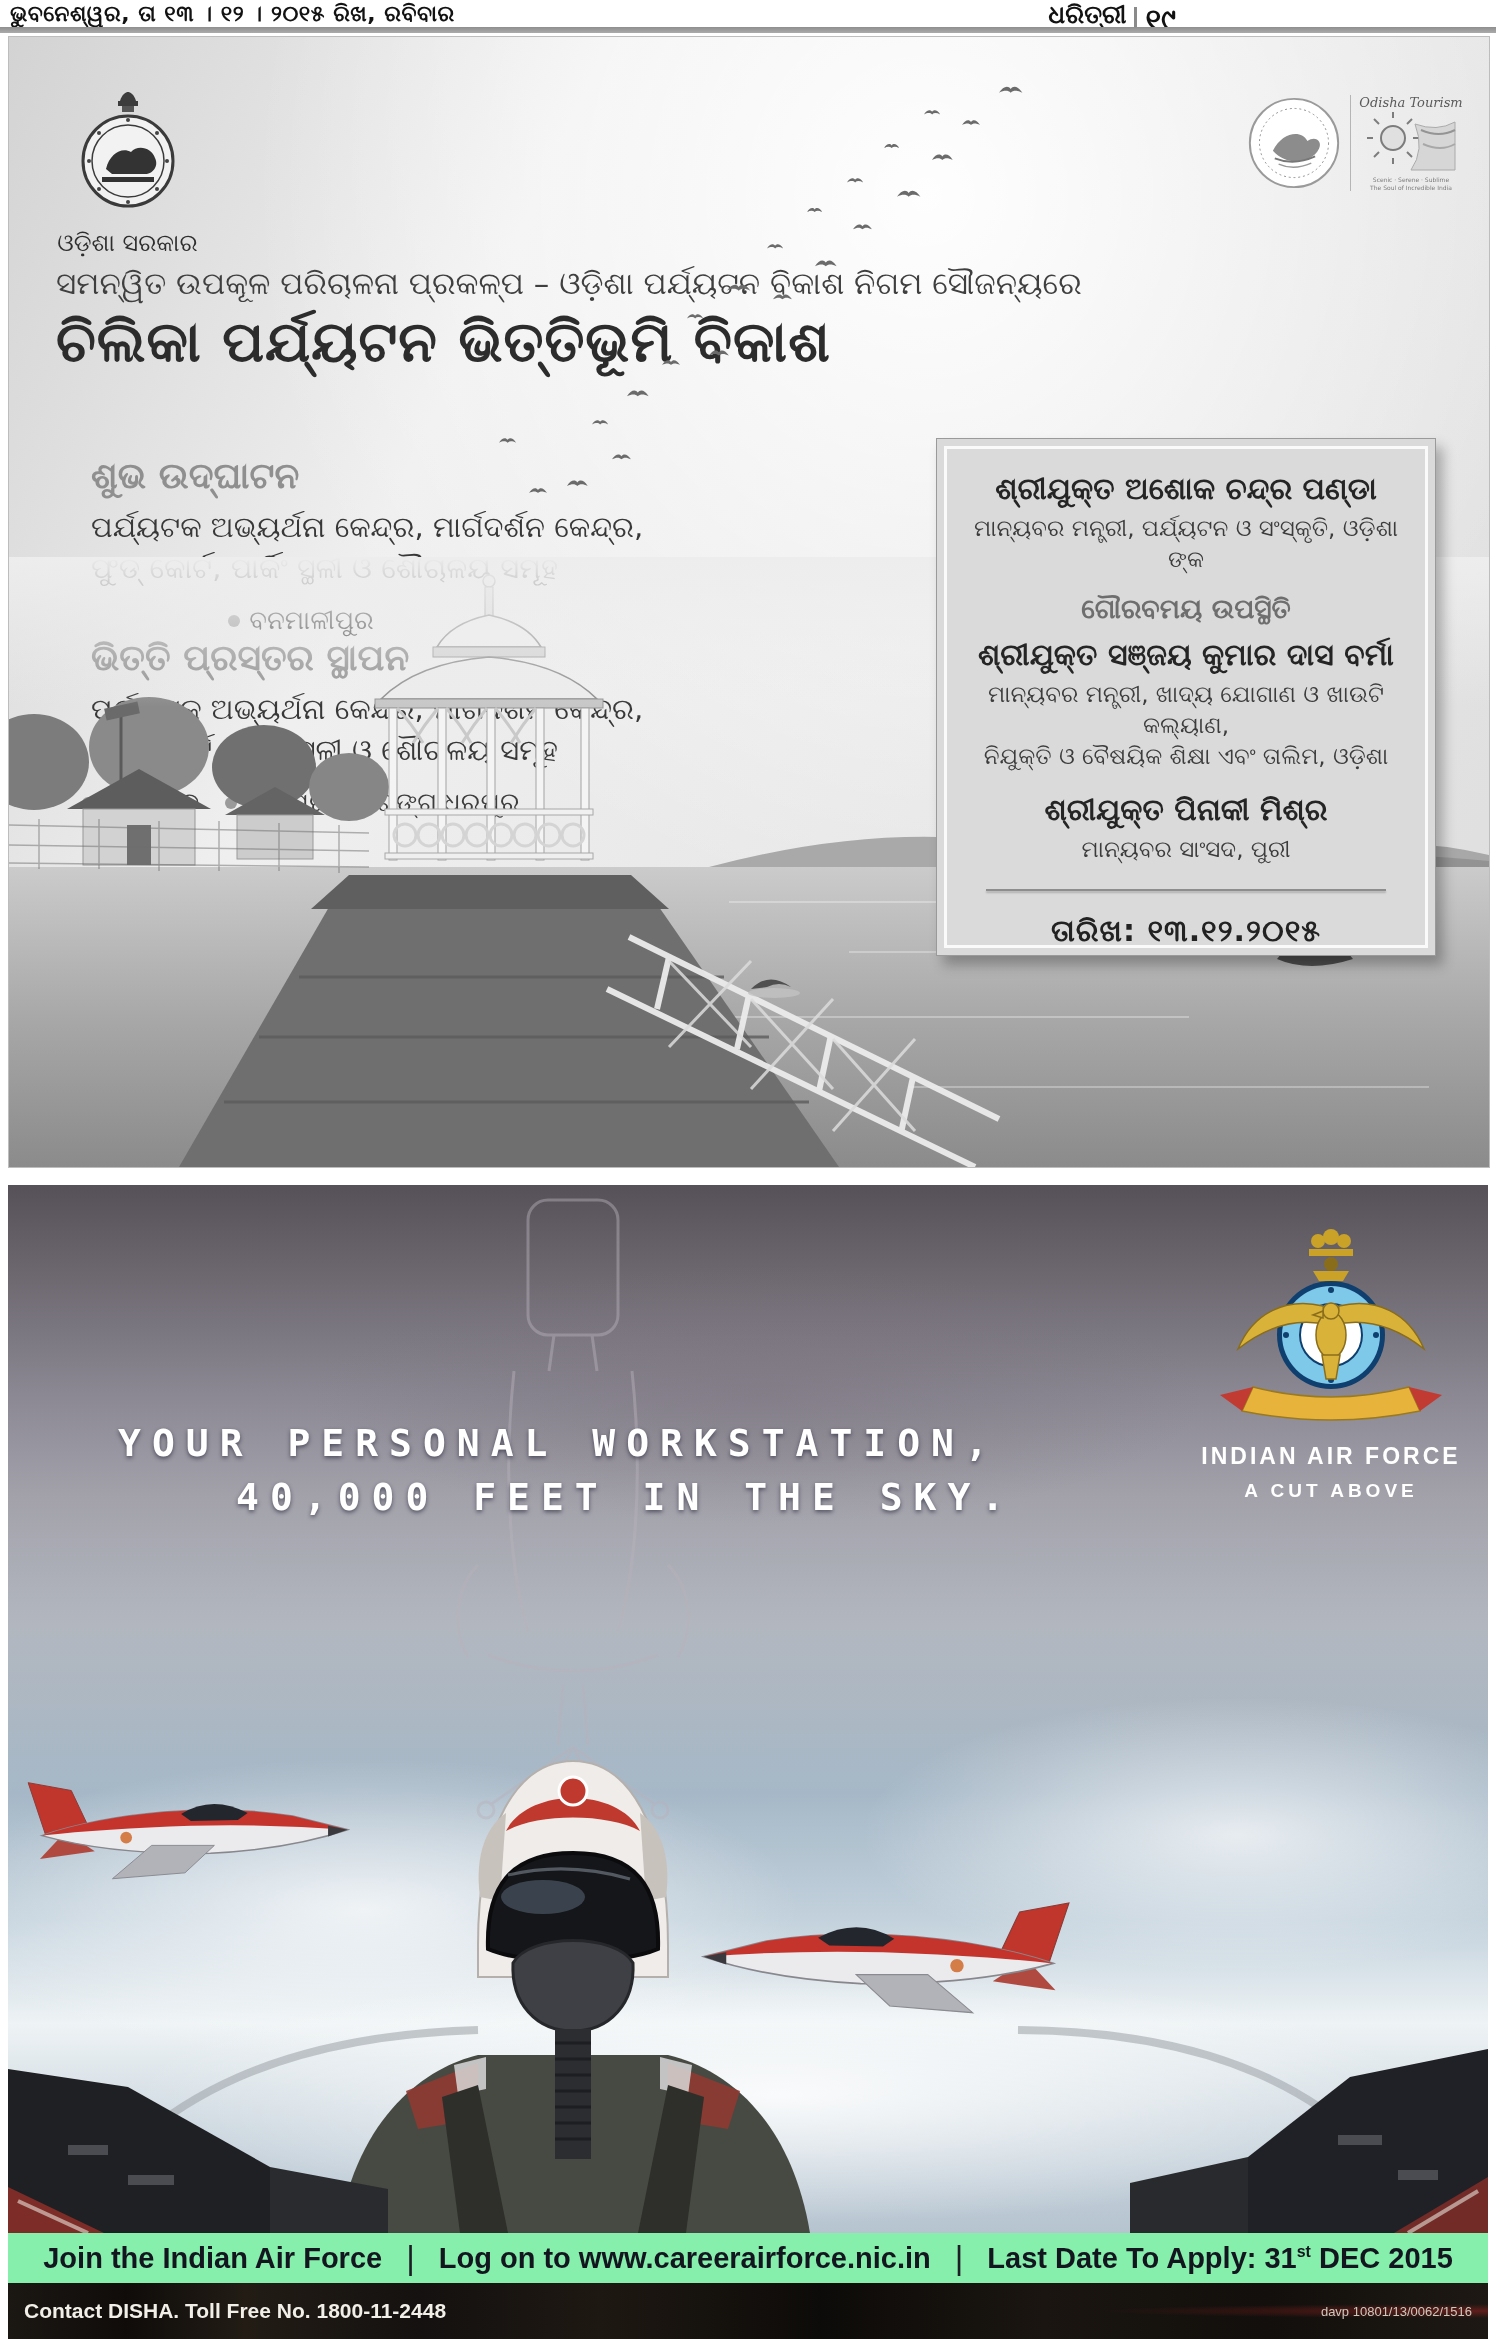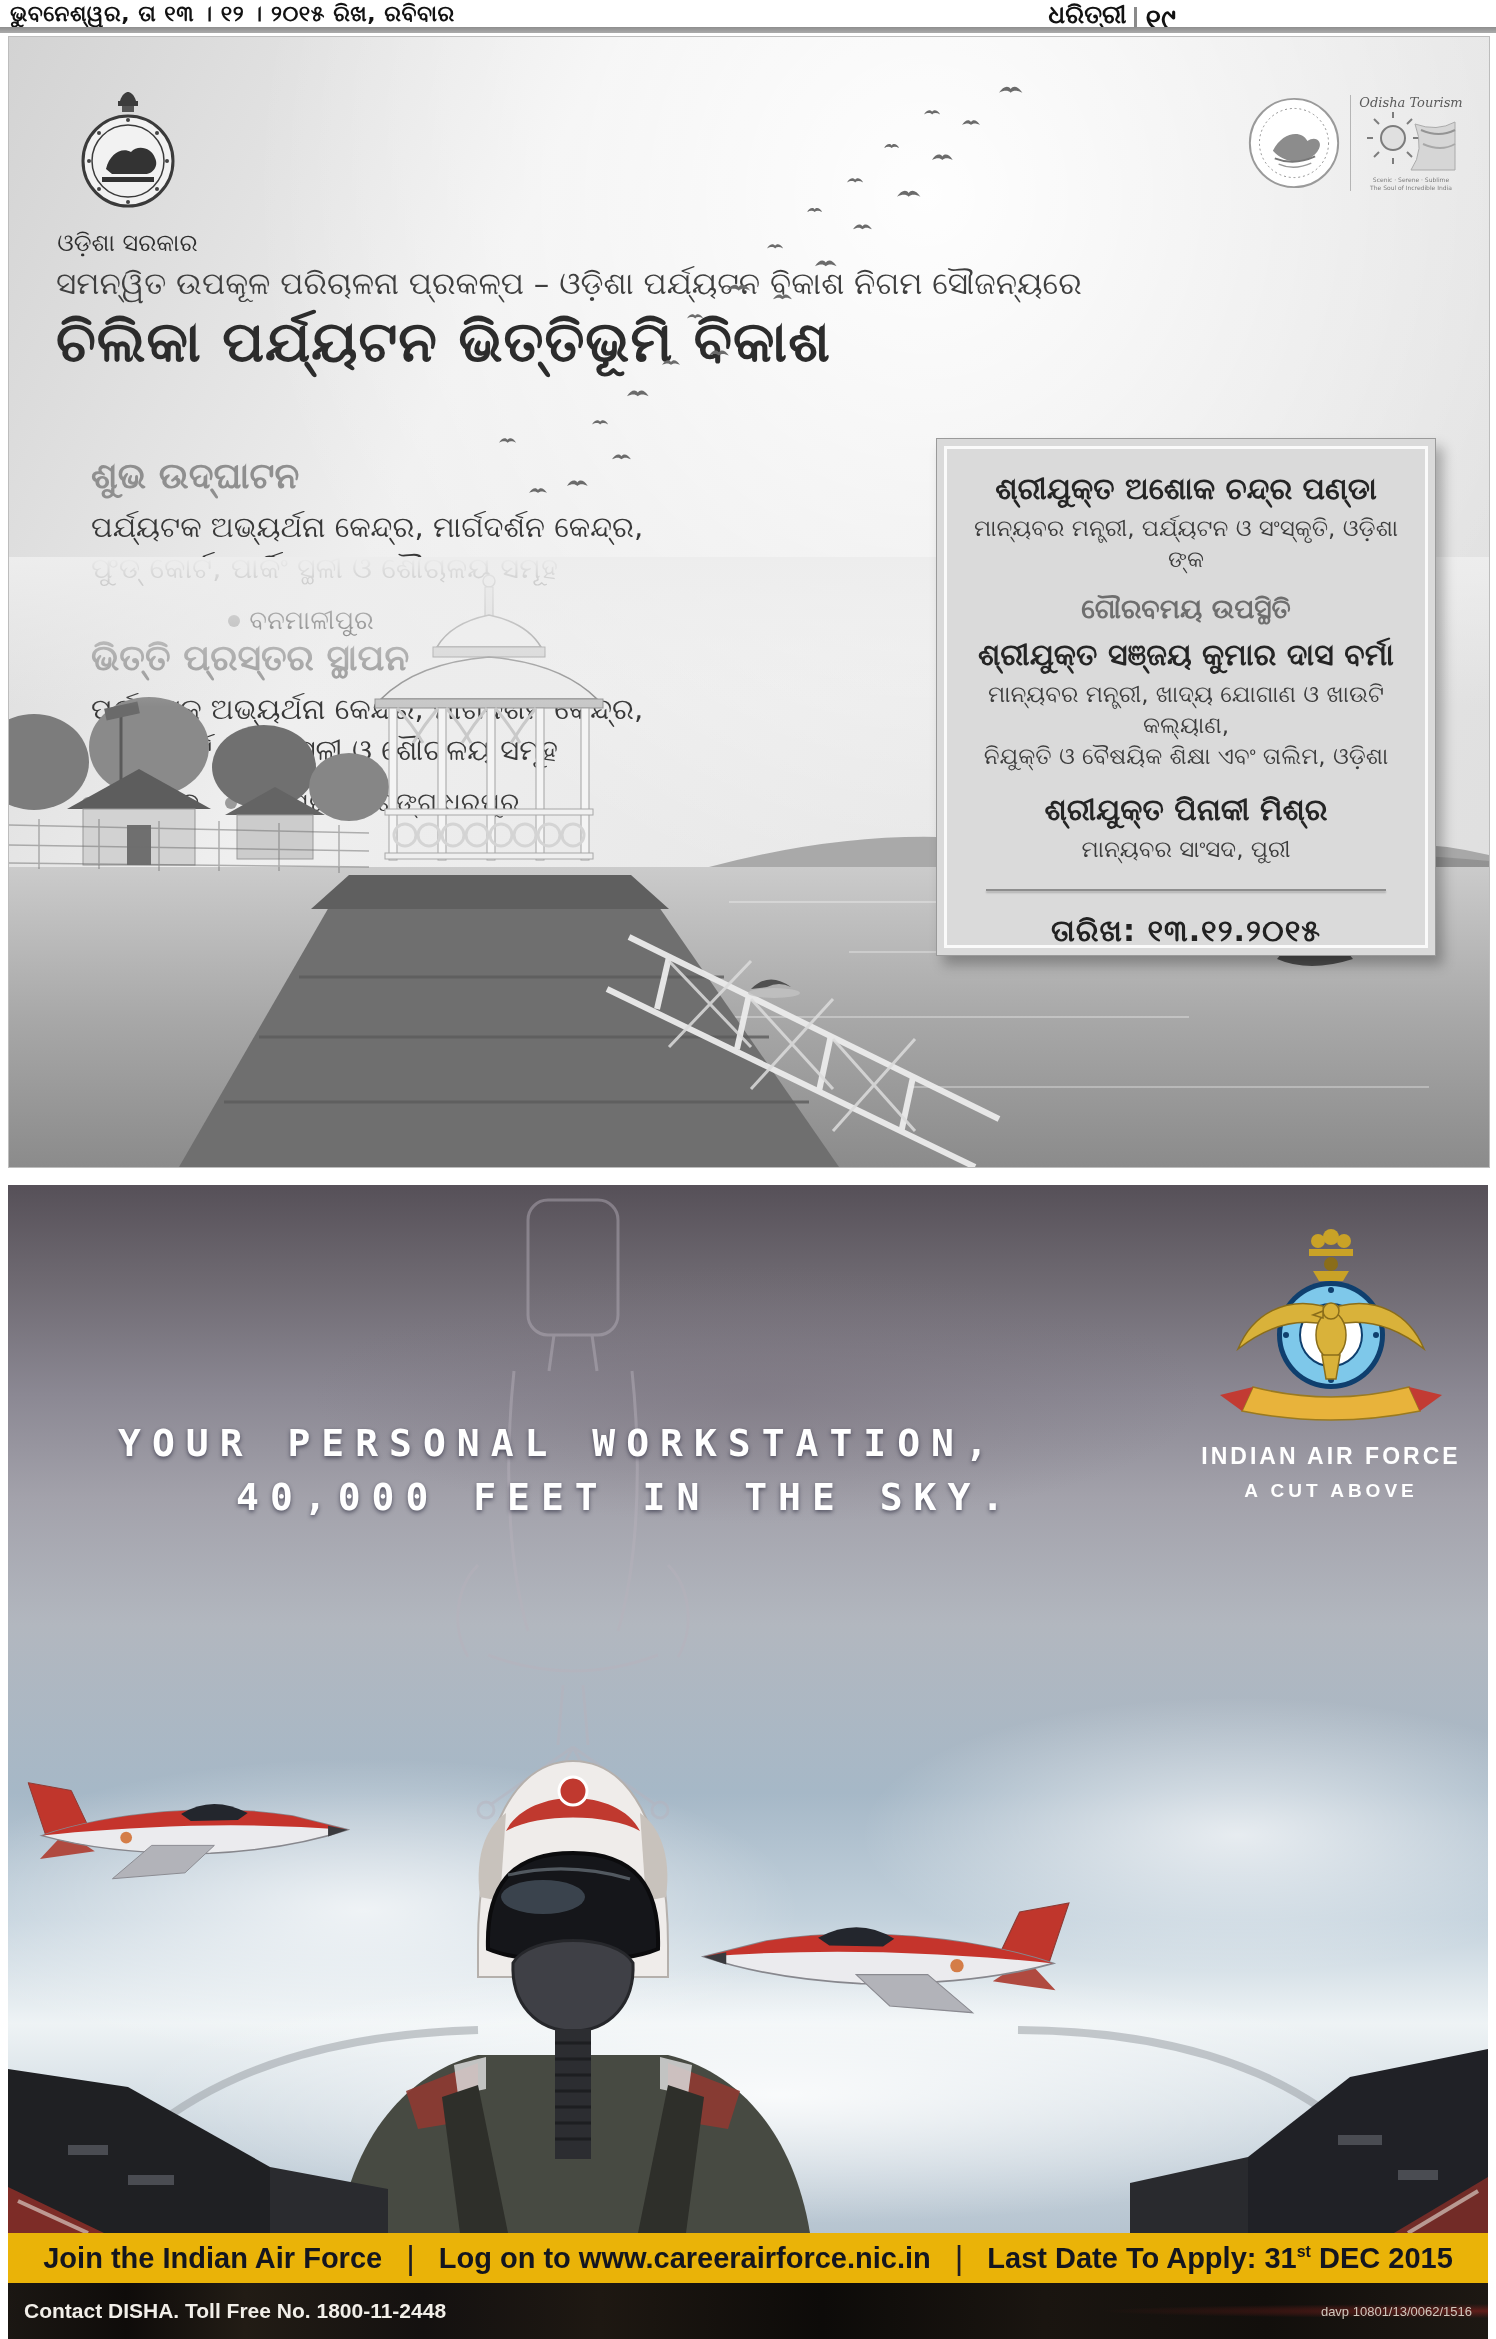--- a/index.html
+++ b/index.html
@@ -74,21 +74,21 @@
   .cockpit-svg{left:0;top:0;width:1480px;height:1048px;}
   .headline-1{left:110px;top:236px;font-family:"DejaVu Sans Mono",monospace;font-weight:bold;font-size:38px;
     letter-spacing:11px;color:#ffffff;text-shadow:0 2px 4px rgba(35,35,55,.65);white-space:nowrap;z-index:8;}
   .headline-2{left:228px;top:290px;font-family:"DejaVu Sans Mono",monospace;font-weight:bold;font-size:38px;
     letter-spacing:11px;color:#ffffff;text-shadow:0 2px 4px rgba(35,35,55,.65);white-space:nowrap;z-index:8;}
   .iaf-brand-wrap{left:1150px;top:42px;width:346px;text-align:center;z-index:8;}
   .iaf-brand{font-family:"Liberation Sans",sans-serif;font-weight:bold;font-size:23px;color:#ffffff;letter-spacing:3px;margin-top:2px;}
   .iaf-tagline{font-family:"Liberation Sans",sans-serif;font-weight:bold;font-size:19px;color:#ffffff;letter-spacing:4px;margin-top:10px;}
 
   .cta-bar{
-    top:2233px;left:8px;width:1480px;height:50px;background:#eab308;z-index:9;
+    top:2233px;left:8px;width:1480px;height:50px;background:#86efac;z-index:9;
     display:flex;align-items:center;justify-content:center;gap:0;
     font-family:"Liberation Sans",sans-serif;font-weight:bold;font-size:29px;color:#14161f;
   }
   .cta-sep{font-weight:400;padding:0 24px;font-size:33px;color:#1d1d26;}
   .cta-bar sup{font-size:.55em;}
   .iaf-footer{
     top:2283px;left:8px;width:1480px;height:56px;z-index:9;
     background:
       radial-gradient(ellipse at 99% 50%, rgba(150,35,32,.55), rgba(150,35,32,0) 18%),
       linear-gradient(90deg,#1b1713 0%,#0f0c0a 8%,#221c15 16%,#141110 28%,#1e1812 40%,#0d0b09 55%,#1a1510 70%,#120f0c 85%,#1d1813 100%);

